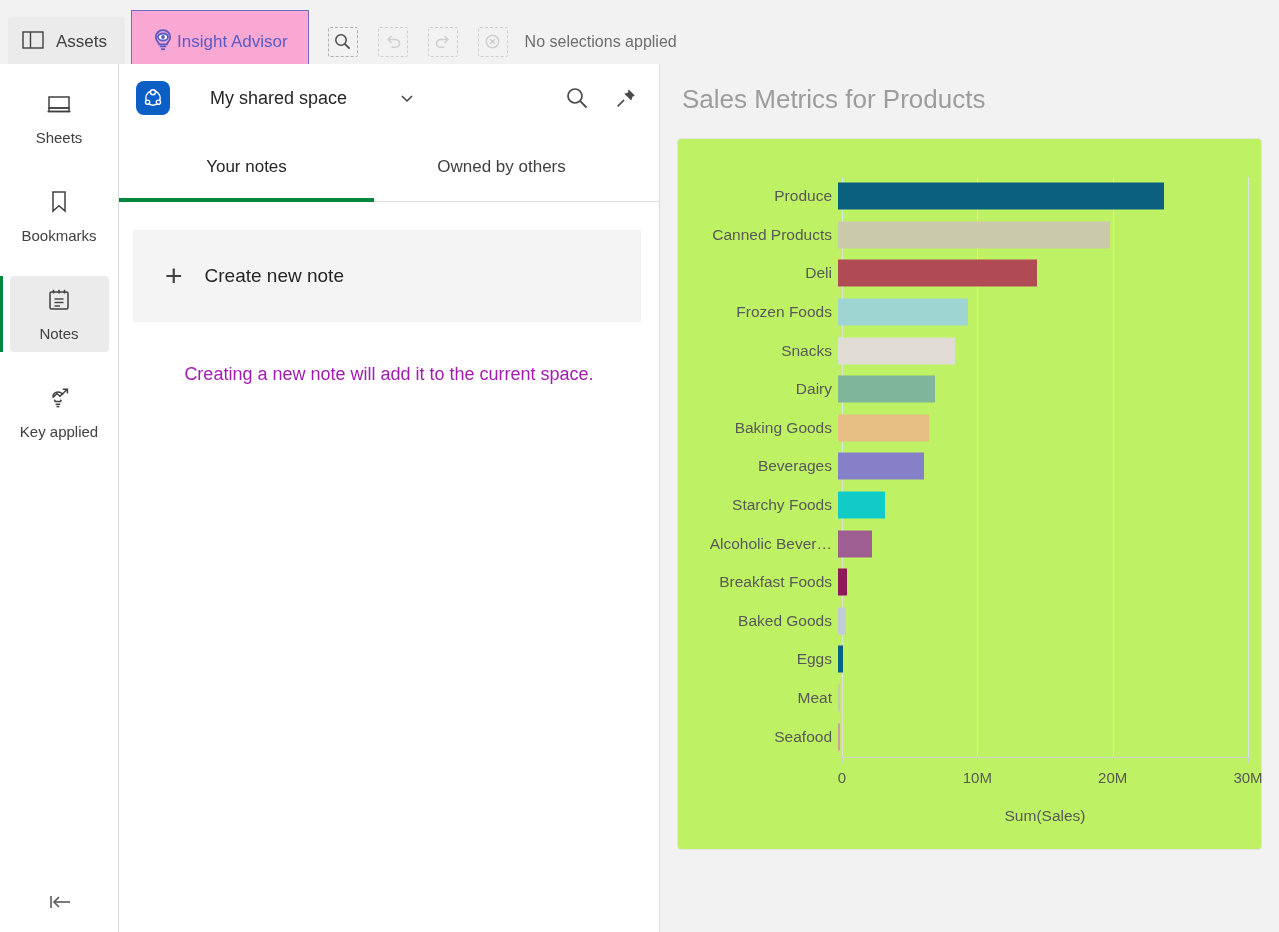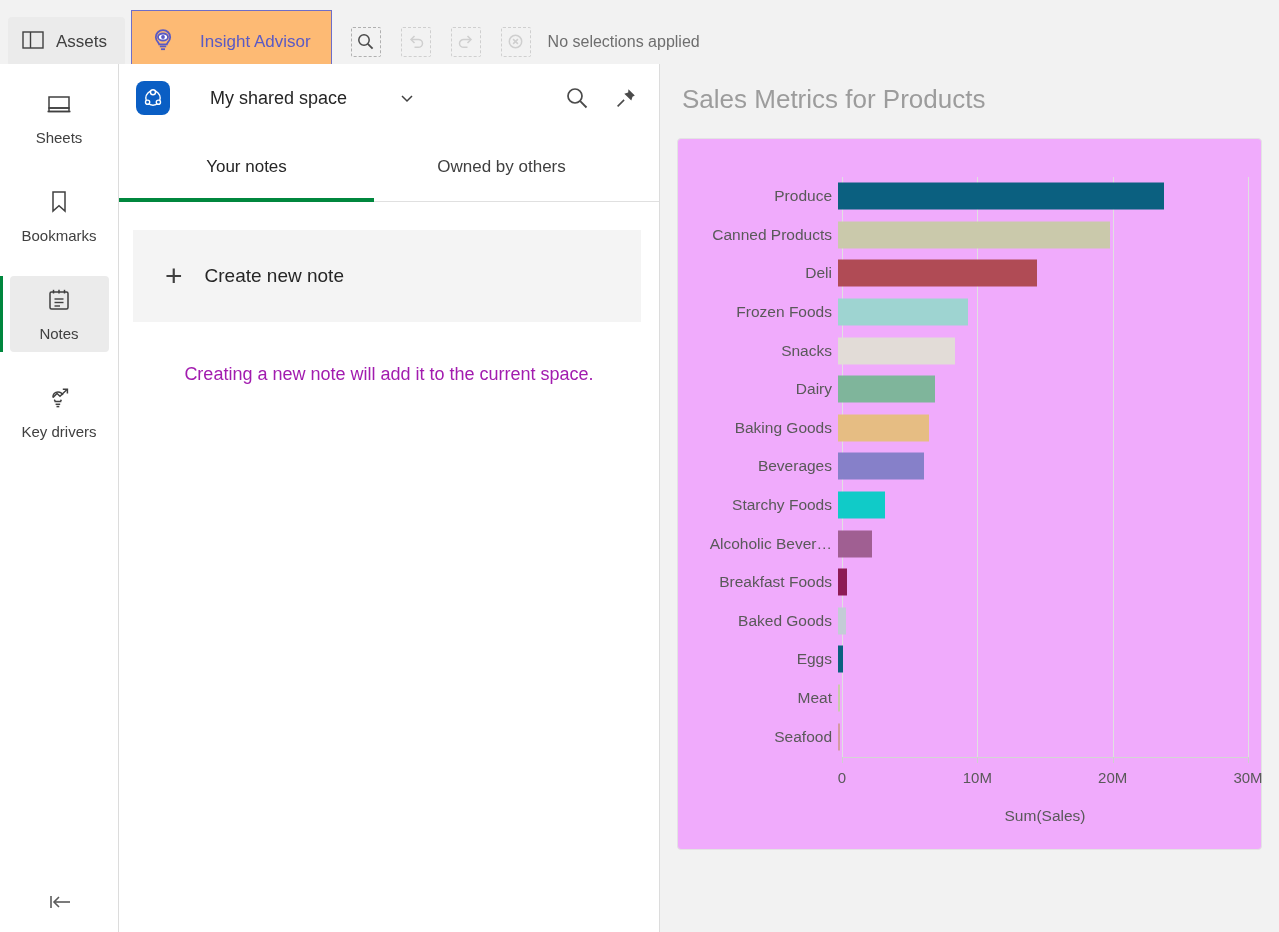--- a/index.html
+++ b/index.html
@@ -29,22 +29,22 @@
     margin-left: 8px; height: 50px; padding: 0 18px 0 14px;
     background: #ebebeb; border-radius: 4px;
     display: flex; align-items: center; gap: 12px;
     cursor: pointer;
   }
   .tab-assets .label {
     font-size: 17px; color: #404040; font-weight: 400;
   }
   .tab-insight {
     margin-left: 6px; height: 64px; padding: 0 20px 0 18px;
-    background: #fdba74; border: 1px solid #6e6ec8;
-    display: flex; align-items: center; gap: 24px;
+    background: #f9a8d4; border: 1px solid #6e6ec8;
+    display: flex; align-items: center; gap: 1px;
     cursor: pointer;
   }
   .tab-insight .label {
     font-size: 17px; color: #5a5ac4; font-weight: 400;
   }
 
   .tool-icons { display: flex; align-items: center; margin-left: 22px; gap: 26px; }
   .tool-btn {
     width: 24px; height: 24px; position: relative;
     display: flex; align-items: center; justify-content: center;
@@ -135,21 +135,21 @@
   .chart-region {
     position: absolute; left: 660px; top: 64px;
     width: 619px; height: 868px; background: #f2f2f2;
   }
   .chart-title {
     padding: 20px 0 0 22px; font-size: 26px; color: #9c9c9c; font-weight: 400;
   }
   .chart-card {
     position: absolute; left: 17px; top: 74px;
     width: 585px; height: 712px;
-    background: #f0abfc; border: 1px solid #e3e3e3; border-radius: 4px;
+    background: #bef264; border: 1px solid #e3e3e3; border-radius: 4px;
   }
 
   .plot {
     position: absolute; left: 0; top: 0; width: 585px; height: 712px;
   }
   
   .rows { position: absolute; left: 0; top: 38px; width: 585px; }
   .row {
     display: flex; align-items: center; height: 38.6px;
   }
@@ -290,21 +290,21 @@
       <span>
         <svg width="26" height="24" viewBox="0 0 26 24">
           <path d="M7 11.5c-.4-3 1.9-5.6 5-5.6 2.2 0 4.1 1.3 4.8 3.2" fill="none" stroke="#404040" stroke-width="1.5"></path>
           <path d="M8.3 13.6c.5.7.9 1.3.9 2h5.4c0-.6.3-1.2.8-1.9" fill="none" stroke="#404040" stroke-width="1.5"></path>
           <line x1="9.6" y1="18.3" x2="14.2" y2="18.3" stroke="#404040" stroke-width="1.5"></line>
           <line x1="10.5" y1="20.6" x2="13.3" y2="20.6" stroke="#404040" stroke-width="1.5"></line>
           <polyline points="7,11.5 11,7.5 14,10.2 21,3.5" fill="none" stroke="#404040" stroke-width="1.5"></polyline>
           <polyline points="16.8,3.2 21.4,3.2 21.4,7.6" fill="none" stroke="#404040" stroke-width="1.5"></polyline>
         </svg>
       </span>
-      <span class="rlabel">Key drivers</span>
+      <span class="rlabel">Key applied</span>
     </div>
 
     <div class="rail-collapse">
       <svg width="30" height="20" viewBox="0 0 30 20">
         <line x1="6" y1="4" x2="6" y2="16" stroke="#5a5a5a" stroke-width="1.6"></line>
         <line x1="9" y1="10" x2="25" y2="10" stroke="#5a5a5a" stroke-width="1.6"></line>
         <polyline points="14,5 9,10 14,15" fill="none" stroke="#5a5a5a" stroke-width="1.6"></polyline>
       </svg>
     </div>
   </div>

